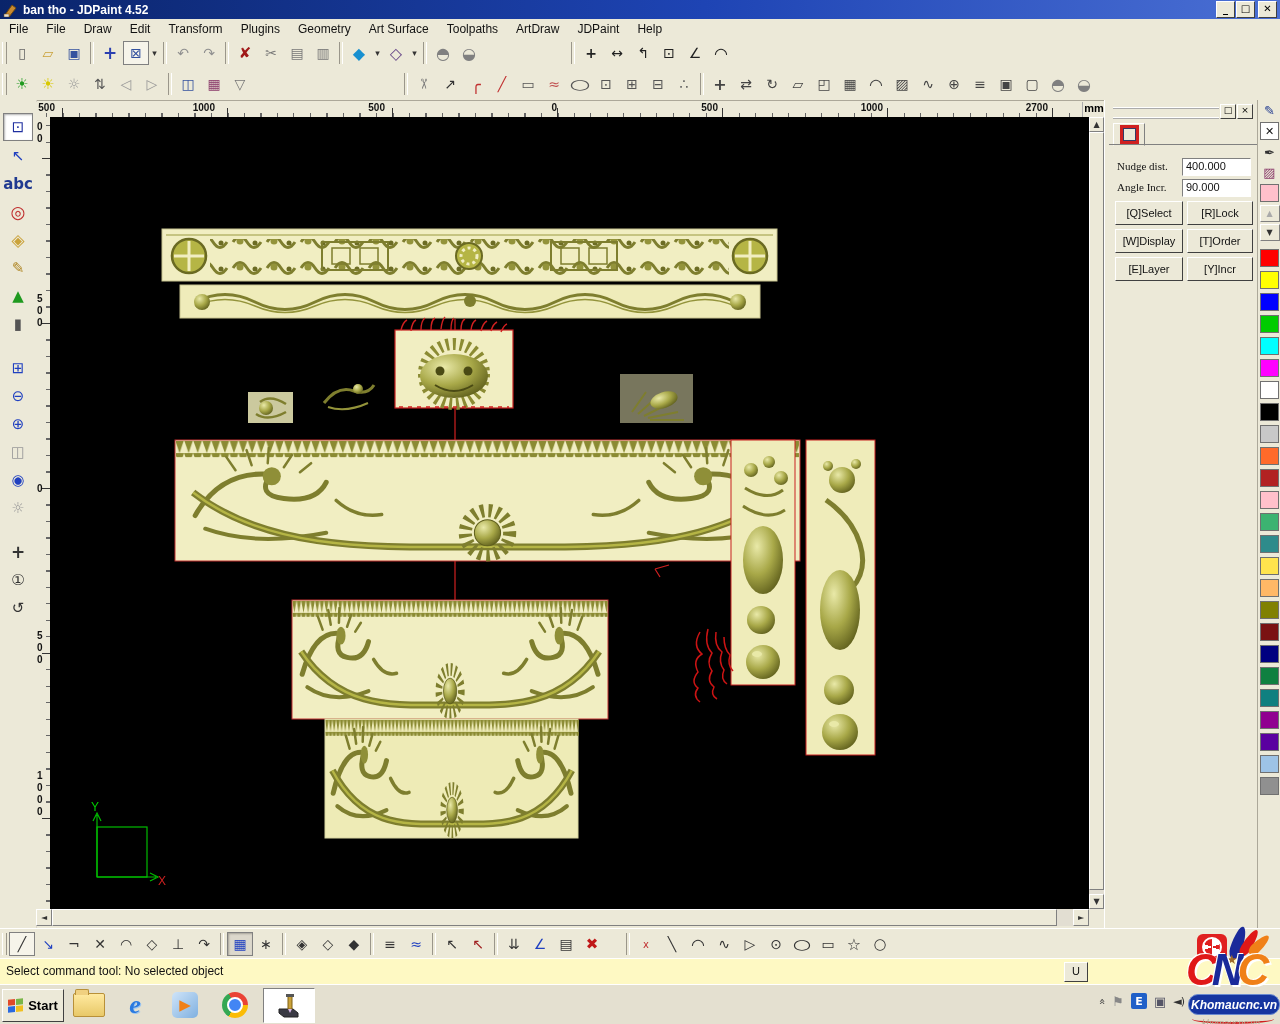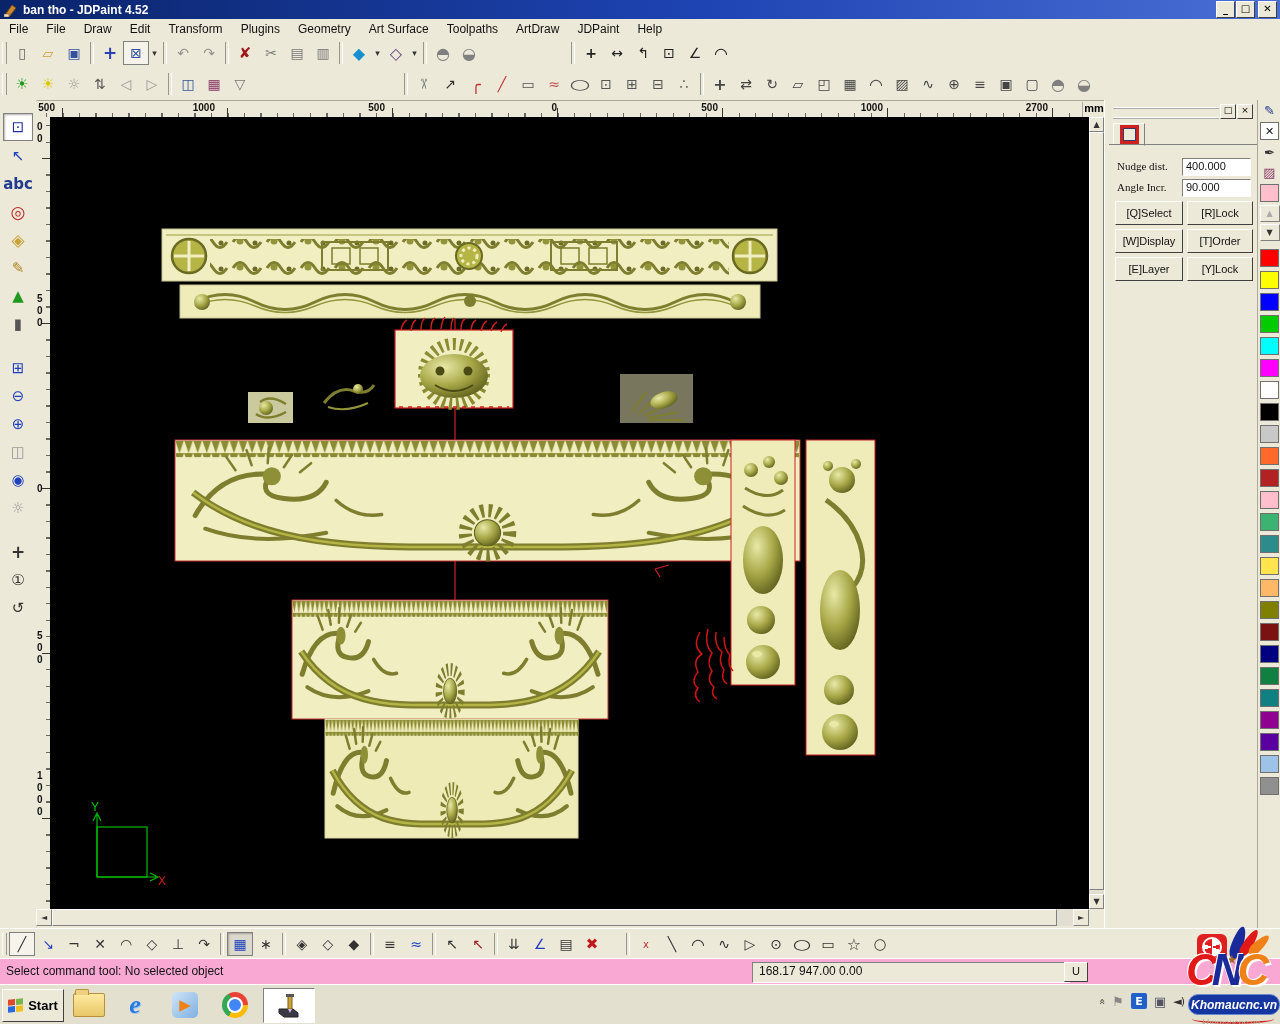--- a/index.html
+++ b/index.html
@@ -89,21 +89,21 @@
   
   #colorstrip{left:1257px;top:100px;width:23px;height:828px;background:#ece9d8;
     border-left:1px solid #aca899;display:flex;flex-direction:column;align-items:center;}
   .csi{width:18px;height:18px;display:flex;align-items:center;justify-content:center;
     font-size:13px;color:#223;margin:1px 0;font-family:"DejaVu Sans",sans-serif;flex:none;}
   .swatch{width:17px;height:16px;border:1px solid #707070;margin:2px 0;flex:none;}
   .csbtn{width:18px;height:15px;background:#ece9d8;border:1px solid;border-color:#fff #808080 #808080 #fff;
     font-size:8px;display:flex;align-items:center;justify-content:center;margin:1px 0;flex:none;font-family:"DejaVu Sans",sans-serif;}
   
   #tb3{left:0;top:928px;width:1280px;height:30px;border-top:1px solid #fff;border-bottom:1px solid #aca899;}
-  #statusbar{left:0;top:958px;width:1280px;height:26px;background:#f9a8d4;border-top:1px solid #fff;font-size:12px;color:#111;}
+  #statusbar{left:0;top:958px;width:1280px;height:26px;background:#fef9c3;border-top:1px solid #fff;font-size:12px;color:#111;}
   #statusmsg{position:absolute;left:6px;top:5px;}
   #coordcell{position:absolute;left:752px;top:3px;width:306px;height:18px;background:#ece9d8;
     border:1px solid;border-color:#808080 #fff #fff #808080;padding:1px 4px 0 6px;font-size:12px;}
   #unitbtn{position:absolute;left:1064px;top:3px;width:22px;height:18px;background:#ece9d8;
     border:1px solid;border-color:#fff #404040 #404040 #fff;text-align:center;font-size:11px;line-height:17px;}
   
   #taskbar{left:0;top:984px;width:1280px;height:40px;background:#e4e0d0;border-top:1px solid #fff;}
   #startbtn{position:absolute;left:2px;top:4px;width:60px;height:31px;background:#ece9d8;
     border:1px solid;border-color:#fff #404040 #404040 #fff;display:flex;align-items:center;justify-content:center;
     font-weight:bold;font-size:13px;color:#000;}
@@ -485,21 +485,21 @@
     <span class="pinput">90.000</span>
   </div>
 
   <div id="panelbtns">
 
   <span class="pbtn">[Q]Select</span>
       <span class="pbtn">[R]Lock</span>
       <span class="pbtn">[W]Display</span>
       <span class="pbtn">[T]Order</span>
       <span class="pbtn">[E]Layer</span>
-      <span class="pbtn">[Y]Lock</span>
+      <span class="pbtn">[Y]Incr</span>
     </div>
 </div>
 
 <div id="colorstrip" class="abs">
   <span class="csi" style="color:#203a90">✎</span>
   <span class="swatch" style="background:#fff;color:#111;display:flex;align-items:center;justify-content:center;font-size:11px;font-family:'DejaVu Sans',sans-serif">✕</span>
   <span class="csi" style="color:#333">✒</span>
   <span class="csi" style="color:#8a3a6a">▨</span>
   <span class="swatch" style="background:#ffc0cb"></span>
   <span class="csbtn" style="color:#aaa">▲</span>
@@ -572,21 +572,20 @@
     <span class="tbi" style="color:#333">▷</span>
     <span class="tbi" style="color:#333">⊙</span>
     <span class="tbi" style="color:#333;transform:scaleX(1.5)">○</span>
     <span class="tbi" style="color:#333">▭</span>
     <span class="tbi" style="color:#333;font-size:16px">☆</span>
     <span class="tbi" style="color:#333;font-size:15px">○</span>
   </div>
 
 <div id="statusbar" class="abs">
   <span id="statusmsg">Select command tool: No selected object</span>
-  <span id="coordcell">168.17 947.00 0.00</span>
   <span id="unitbtn">U</span>
 </div>
 
 <div id="taskbar" class="abs">
   <div id="startbtn">
     <span class="winflag">
       <i style="background:#e04a2a"></i>
         <i style="background:#7ab648"></i>
         <i style="background:#2a6ae0"></i>
         <i style="background:#f0c020"></i>

